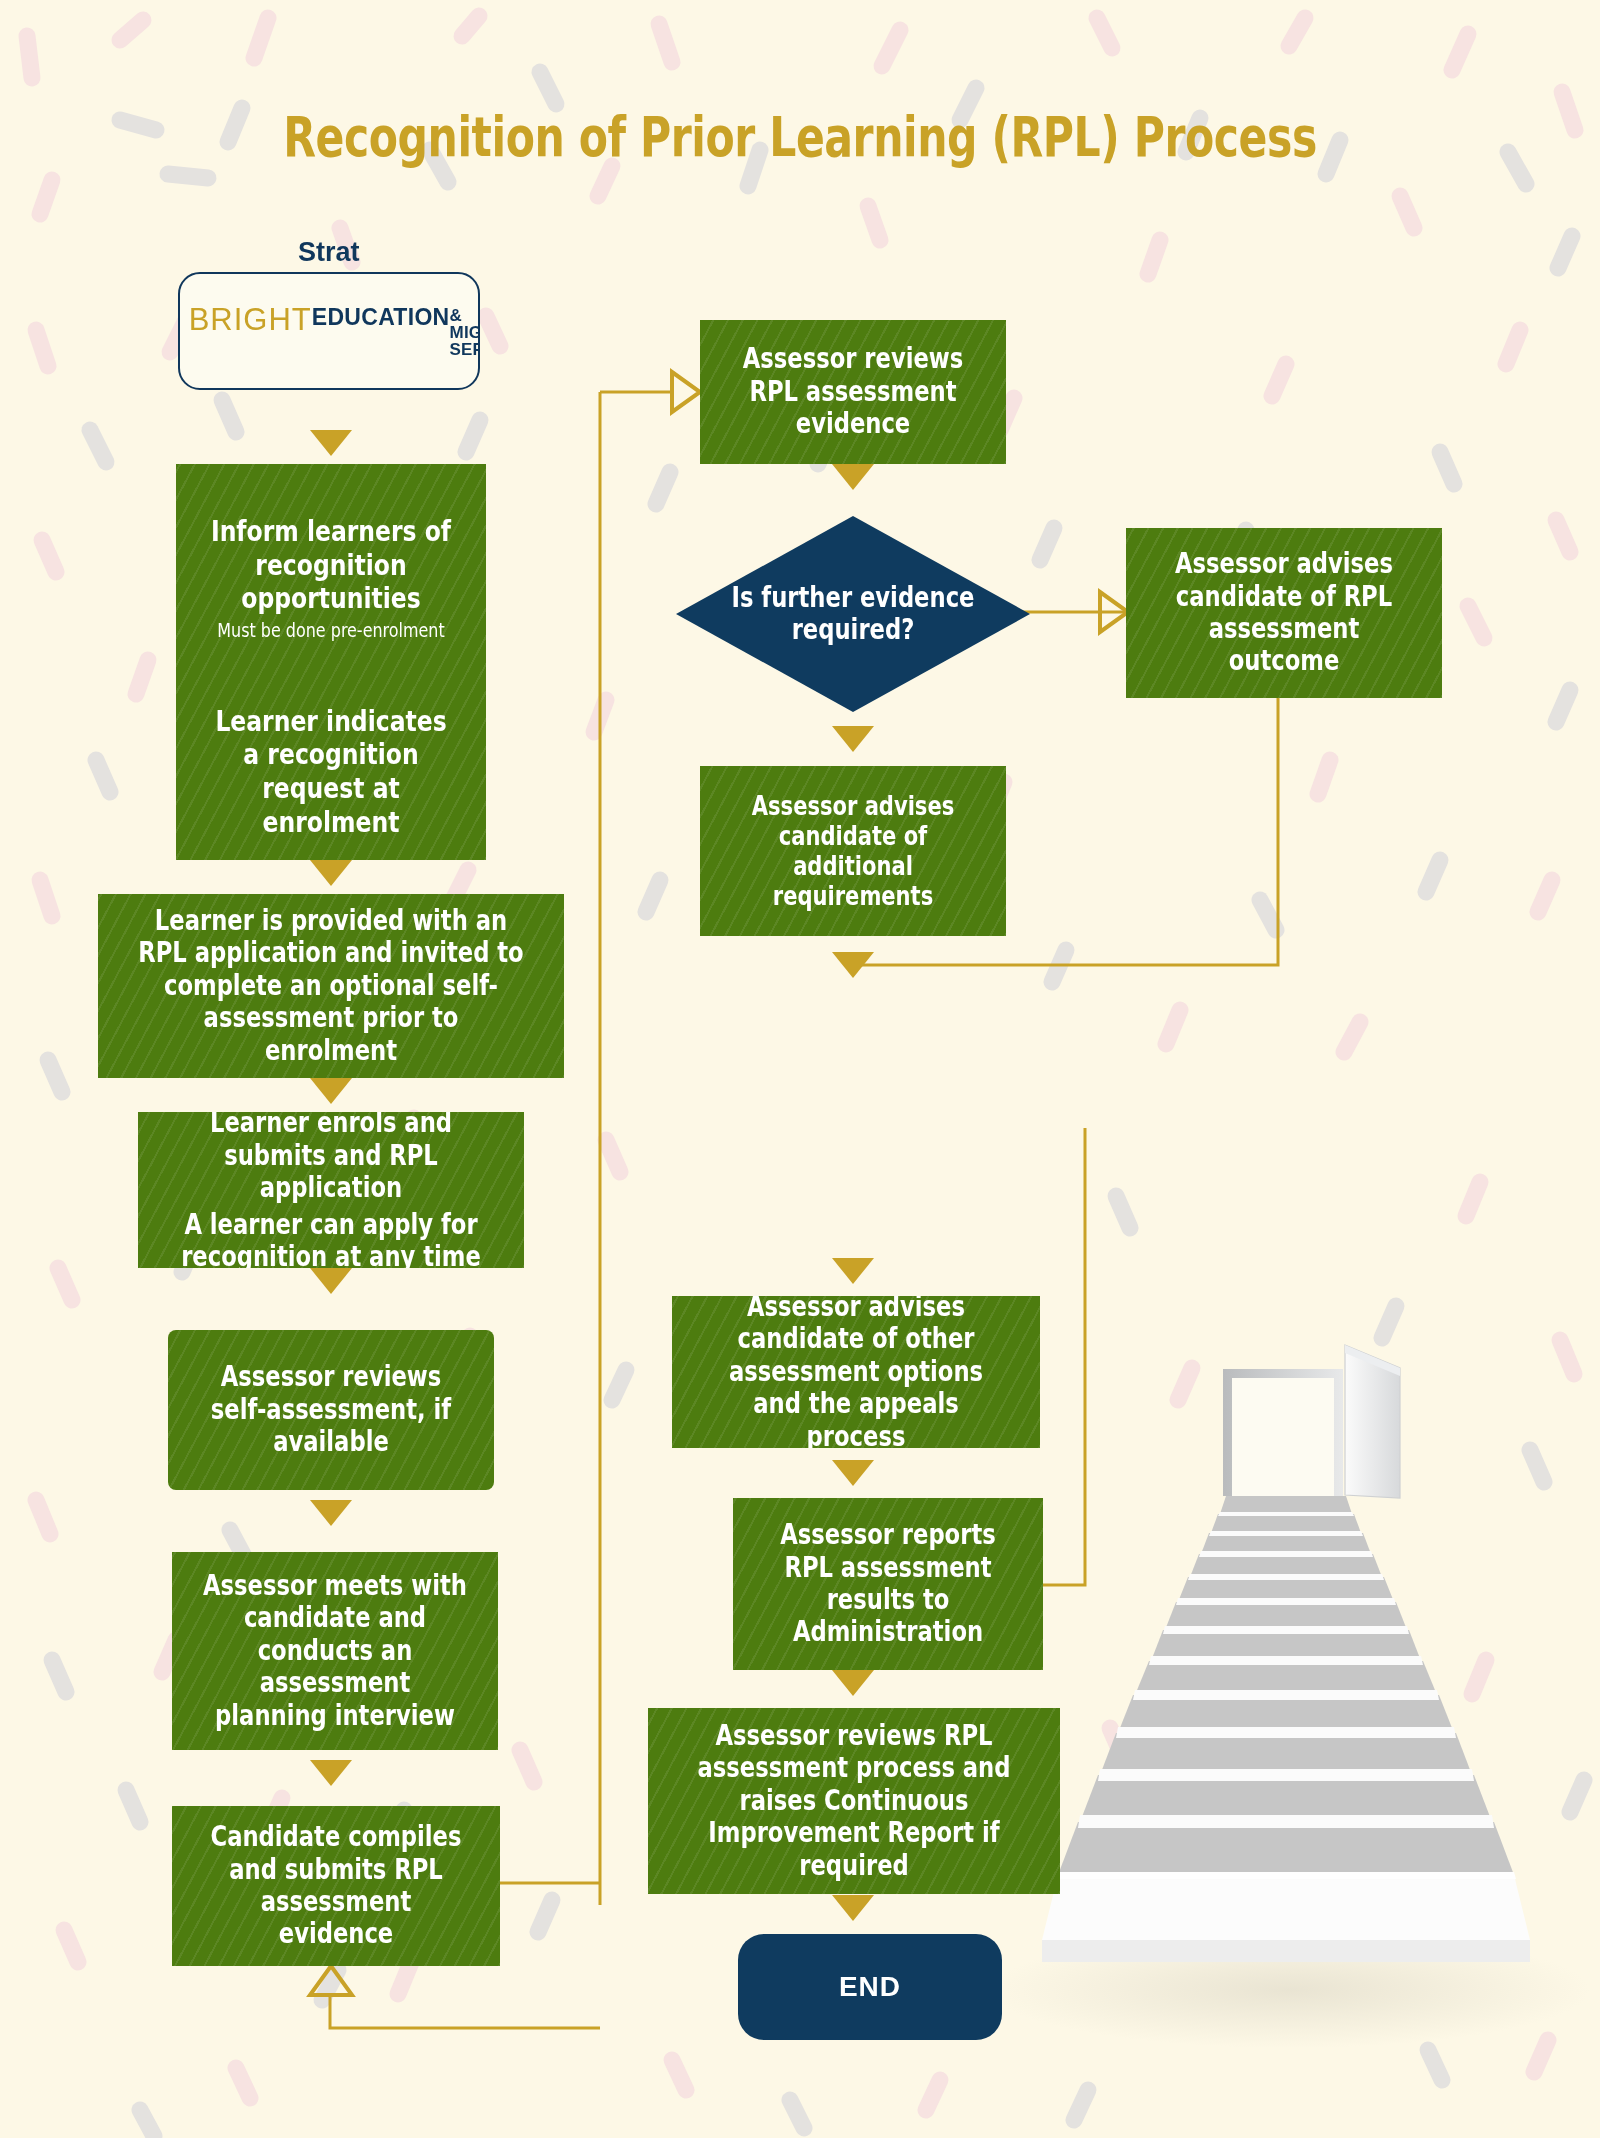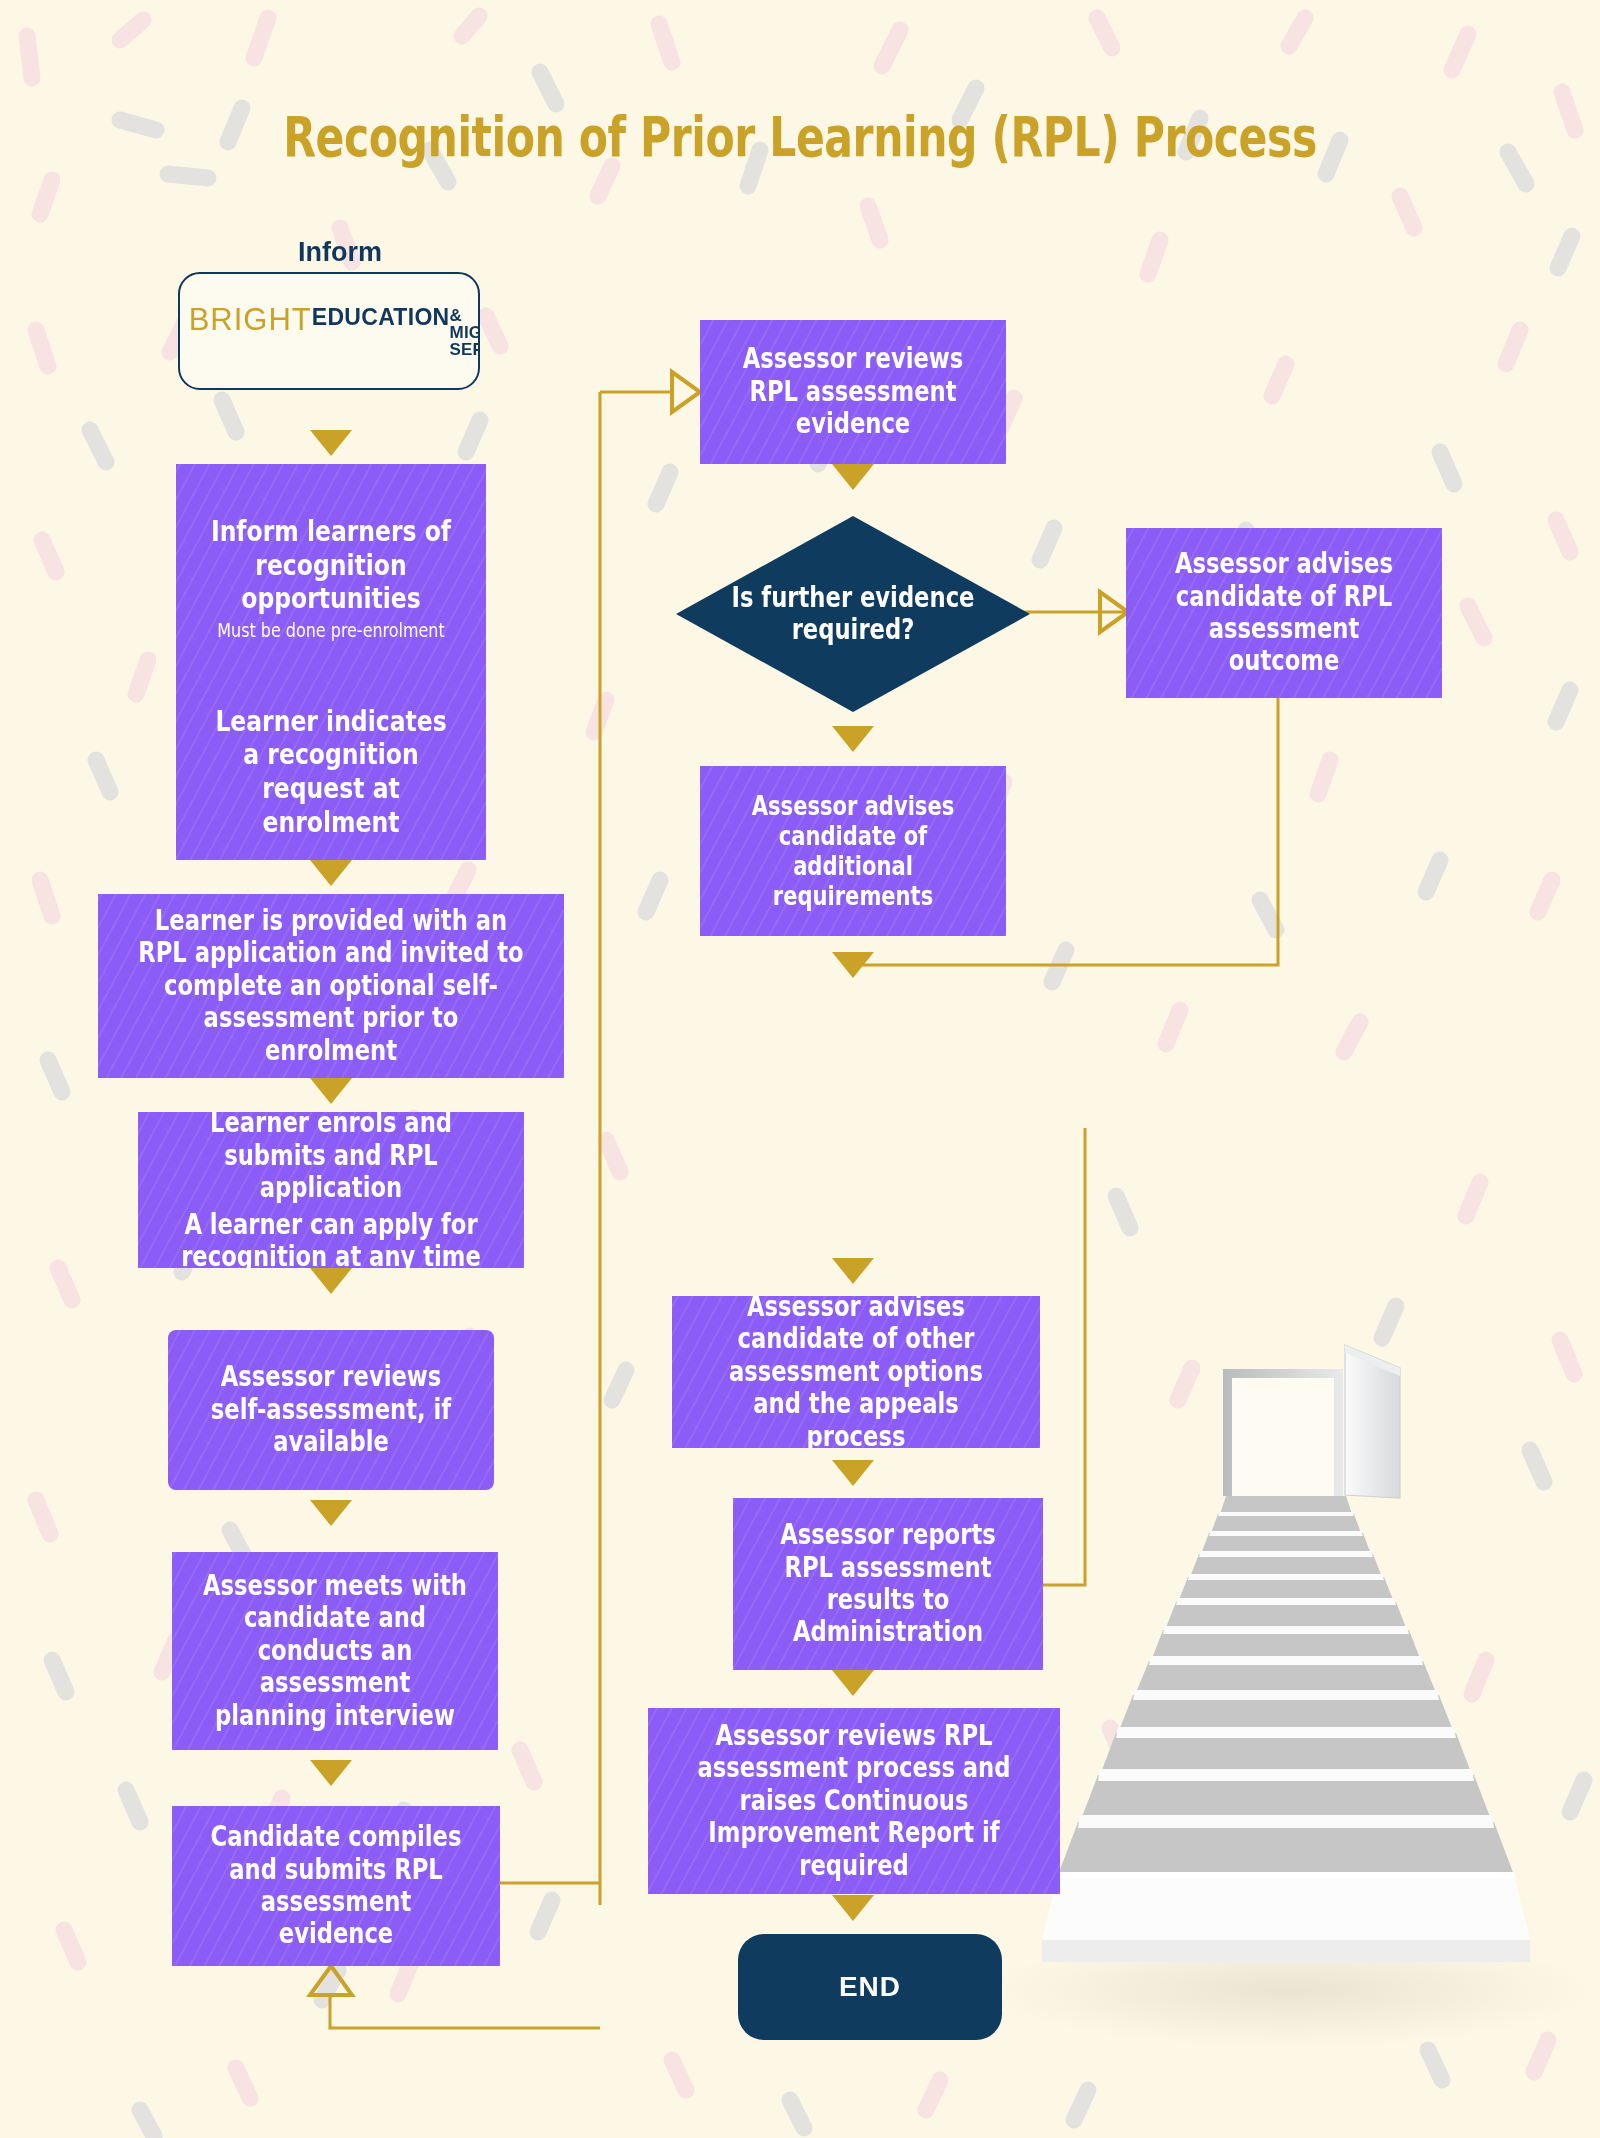--- a/index.html
+++ b/index.html
@@ -55,21 +55,21 @@
        font-family:"Liberation Sans",sans-serif;}
   .lw2{font-size:23px;font-weight:700;color:#10375c;letter-spacing:0.3px;
        font-family:"Liberation Sans",sans-serif;margin-top:2px;}
   .lw3{font-size:17px;font-weight:700;color:#10375c;letter-spacing:0.2px;
        font-family:"Liberation Sans",sans-serif;margin-top:3px;}
 
   
   .node{
     position:absolute;
     box-sizing:border-box;
-    background:#8b5cf6;
+    background:#4d7c0f;
     display:flex;align-items:center;justify-content:center;
     text-align:center;
     overflow:hidden;
   }
   .node .hatch{
     position:absolute;inset:0;
     background-image:repeating-linear-gradient(
        -62deg, rgba(255,255,255,0.085) 0 2px, rgba(255,255,255,0) 2px 13px);
     pointer-events:none;
   }
@@ -359,21 +359,21 @@
       <polygon points="1038,1565 1010,1585 1038,1605"></polygon>
 
       <polygon points="310,1995 352,1995 331,1966"></polygon>
     </g>
   </svg>
 
   <div class="layer" id="nodes">
 
     <div class="title">Recognition of Prior Learning (RPL) Process</div>
 
-    <div class="strat" style="left:298px;top:237px;">Inform</div>
+    <div class="strat" style="left:298px;top:237px;">Strat</div>
 
     <div class="logo-card" style="left:178px;top:272px;width:302px;height:118px;">
       <svg class="logo-mark" viewBox="0 0 68 74">
         <path d="M10 30 L34 22 L58 30 L58 64 L34 74 L10 64 Z" fill="#10375c"></path>
         <path d="M22 26 L34 34 L46 26 L46 44 L34 52 L22 44 Z" fill="#fdfbef"></path>
         <polygon points="34,2 66,16 34,30 2,16" fill="#c9a227"></polygon>
         <path d="M14 21 L14 34 L34 42 L54 34 L54 21 L34 29 Z" fill="#c9a227"></path>
         <path d="M4 17 L4 30" stroke="#c9a227" stroke-width="1.6"></path>
         <circle cx="4" cy="31" r="2.2" fill="#c9a227"></circle>
         <text x="34" y="63" text-anchor="middle" font-family="Liberation Sans, sans-serif" font-size="14" font-weight="700" fill="#c9a227">BEMS</text>

